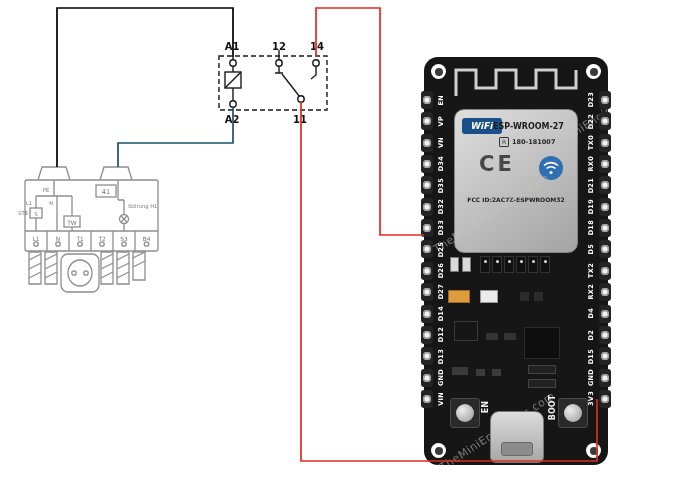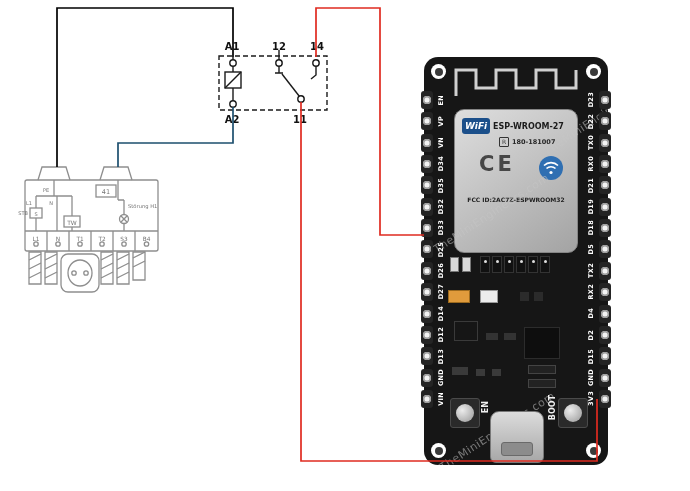--- a/index.html
+++ b/index.html
@@ -8,21 +8,21 @@
   svg text{font-family:"DejaVu Sans",sans-serif;}
 
   
   .esp32{position:absolute;left:424px;top:57px;width:184px;height:408px;
          background:#161616;border-radius:14px;z-index:1;}
   .hole{position:absolute;width:15px;height:15px;border-radius:50%;background:#fff;}
   .hole::after{content:"";position:absolute;inset:3.5px;border-radius:50%;background:#3a3a3a;}
   .antenna{position:absolute;left:28px;top:5px;}
   .shield{position:absolute;left:30px;top:52px;width:122px;height:142px;
           background:linear-gradient(145deg,#dedede,#a3a3a3);border:1px solid #858585;border-radius:10px;}
-  .wifi-logo{position:absolute;left:7px;top:8px;width:28px;height:16px;background:#1b4f8a;color:#fff;
+  .wifi-logo{position:absolute;left:7px;top:8px;width:40px;height:16px;background:#1b4f8a;color:#fff;
              border-radius:3px;font-size:9px;font-weight:bold;font-style:italic;
              display:flex;align-items:center;justify-content:center;}
   .module-name{position:absolute;left:38px;top:12px;font-size:8px;font-weight:bold;color:#1c1c1c;}
   .cert-row{position:absolute;left:44px;top:27px;display:flex;align-items:center;gap:3px;}
   .reg-r{width:8px;height:8px;border:1px solid #333;border-radius:1px;font-size:6px;line-height:8px;
          text-align:center;color:#333;}
   .cert-text{font-size:6.5px;color:#262626;font-weight:bold;}
   .ce-mark{position:absolute;left:24px;top:42px;font-size:21px;font-weight:bold;color:#474747;letter-spacing:3px;}
   .wifi-roundel{position:absolute;left:84px;top:46px;}
   .fcc-text{position:absolute;left:4px;top:86px;width:114px;text-align:center;font-size:6px;color:#1f1f1f;font-weight:bold;}

